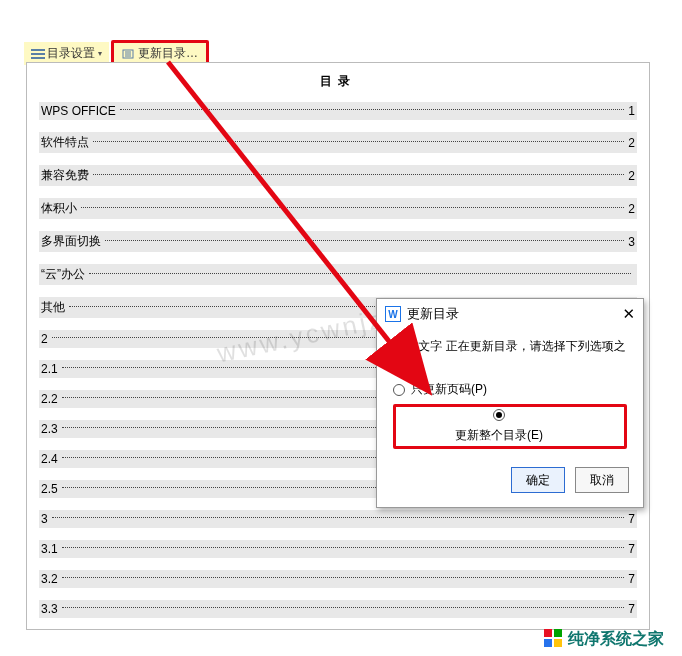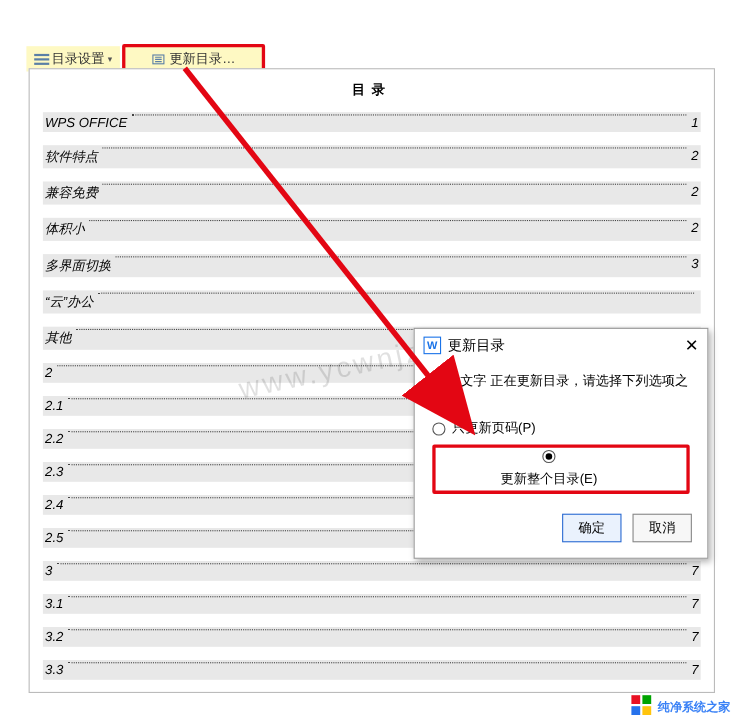--- a/index.html
+++ b/index.html
@@ -28,21 +28,21 @@
       padding: 2px 6px;
       border: 1px solid transparent;
       background: #fef9c3;
       color: #333;
       font-size: 12px;
       cursor: pointer;
     }
     .tbtn .drop { font-size: 8px; color: #555; margin-left: 1px; }
     .hl-btn {
       border: 3px solid #e30613;
-      padding: 2px 24px;
+      padding: 2px 8px;
       border-radius: 2px;
     }
     .icon-toc-set, .icon-refresh {
       display: inline-block;
       width: 14px; height: 12px;
     }
     .icon-toc-set svg, .icon-refresh svg { display: block; }
     .page {
       position: absolute;
       top: 62px;
@@ -55,24 +55,23 @@
     }
     h1.title {
       margin: 0 0 8px 0;
       text-align: center;
       font-size: 12px;
       font-weight: 700;
       letter-spacing: 6px;
     }
     .toc-row {
       display: flex;
-      align-items: flex-start;
+      align-items: center;
       margin: 12px 0;
       font-size: 12px;
-      font-style: italic;
     }
     .toc-row.sh { background: #e8e8e8; padding: 2px 2px; }
     .lbl { white-space: nowrap; }
     .dots {
       flex: 1;
       border-bottom: 1px dotted #444;
       margin: 0 4px 3px 4px;
       height: 1px;
     }
     .pg { white-space: nowrap; }
@@ -136,22 +135,22 @@
       font-size: 26px;
       color: rgba(0,0,0,.12);
       letter-spacing: 3px;
       pointer-events: none;
       font-weight: 500;
     }
 
     .footer-brand {
       position: absolute;
       right: 18px; bottom: 6px;
-      display: flex; align-items: flex-end; gap: 6px;
-      font-size: 11px; font-weight: 600; color: #3b82f6;
+      display: flex; align-items: flex-start; gap: 6px;
+      font-size: 16px; font-weight: 600; color: #0f766e;
     }
     .brand-squares {
       display: grid; grid-template-columns: 8px 8px; grid-auto-rows: 8px; gap: 2px;
     }
     .brand-squares span { width: 8px; height: 8px; }
     .bs1{background:#e81123}.bs2{background:#00a300}.bs3{background:#2672ec}.bs4{background:#ffc40d}
   </style>
 </head>
 <body>
 

